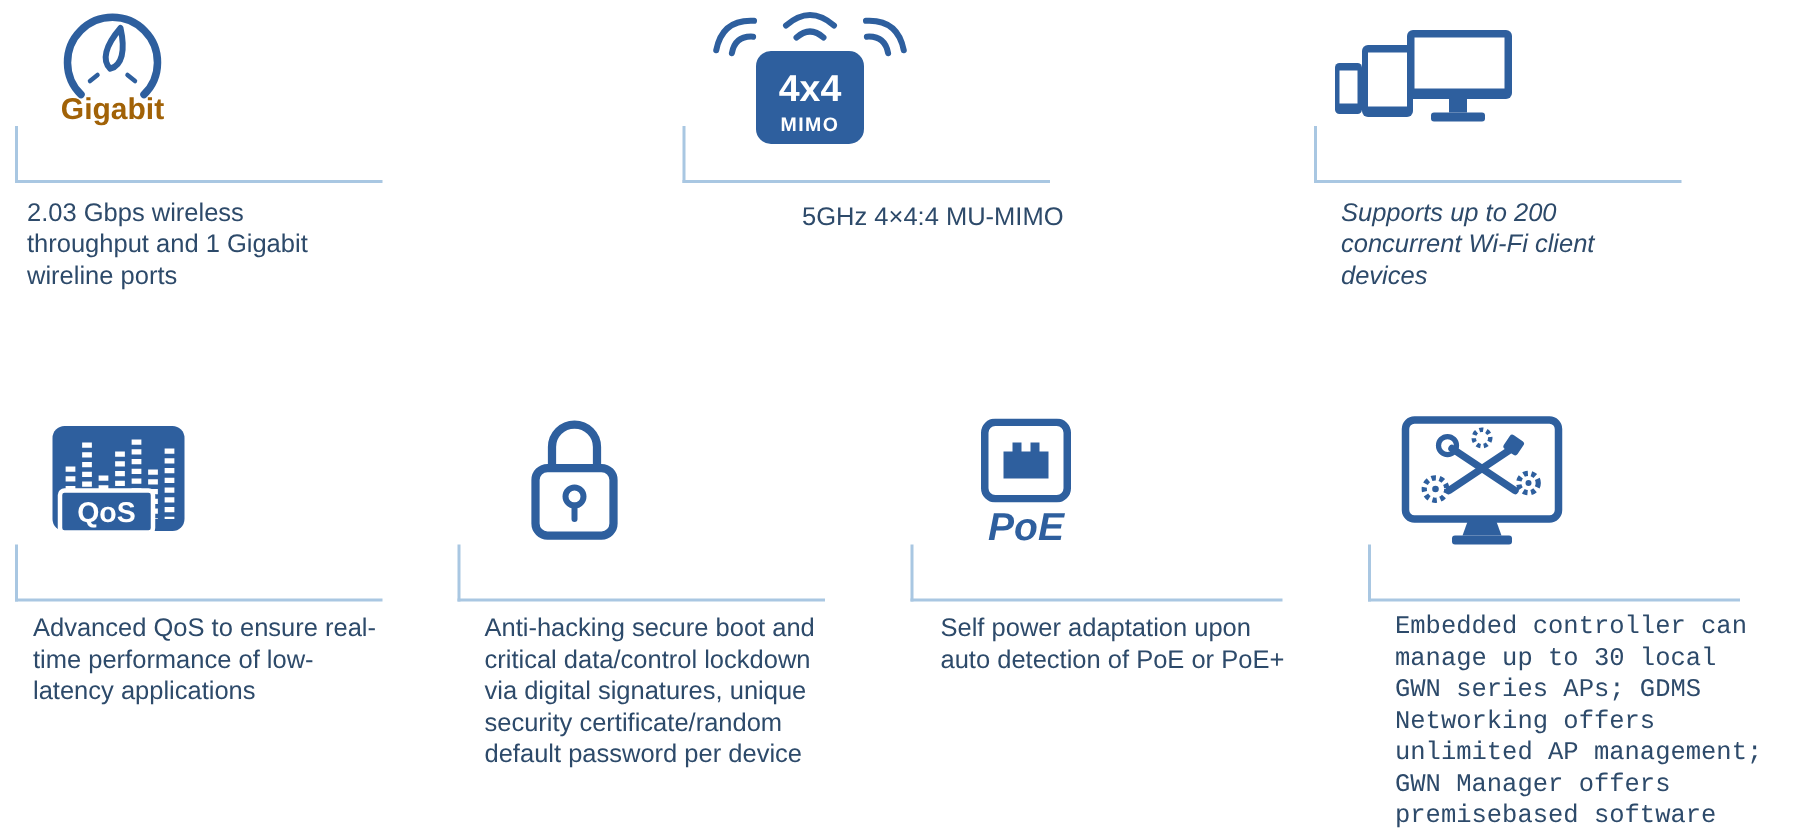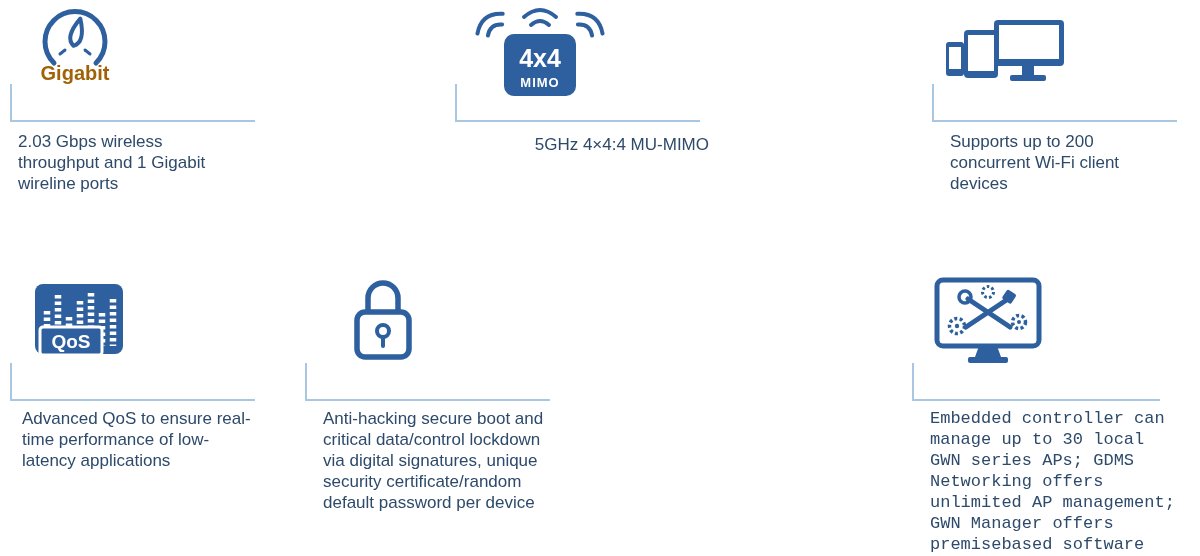--- a/index.html
+++ b/index.html
@@ -78,21 +78,21 @@
         </g>
         <rect x="39" y="34" width="72" height="62" rx="10" fill="#2E5F9E"></rect>
         <text x="75" y="67" text-anchor="middle" font-size="25" font-weight="bold" fill="#ffffff">4x4</text>
         <text x="75" y="87" text-anchor="middle" font-size="13" font-weight="bold" fill="#ffffff" letter-spacing="1">MIMO</text>
       </svg>
     </div>
     <div class="corner" style="left:0; top:84px; width:245px; height:38px;"></div>
     <div class="ftext" style="left:34px; top:134px; width:220px;">5GHz 4×4:4 MU-MIMO</div>
   </div>
 
-  <div class="feature" style="left:932px; top:0; width:248px; height:240px;">
+  <div class="feature" style="left:876px; top:0; width:248px; height:240px;font-style:italic;">
     <div class="icon-wrap" style="left:14px; top:16px;">
       <svg width="128" height="72" viewBox="0 0 128 72">
         <rect x="18" y="14" width="34" height="48" rx="4" fill="#2E5F9E"></rect>
         <rect x="22" y="19" width="26" height="36" fill="#ffffff"></rect>
         <rect x="0" y="26" width="18" height="34" rx="3" fill="#2E5F9E"></rect>
         <rect x="3" y="31" width="12" height="22" fill="#ffffff"></rect>
         <rect x="48" y="4" width="70" height="46" rx="4" fill="#2E5F9E"></rect>
         <rect x="53" y="9" width="60" height="34" fill="#ffffff"></rect>
         <rect x="76" y="50" width="12" height="9" fill="#2E5F9E"></rect>
         <rect x="64" y="59" width="36" height="6" rx="2" fill="#2E5F9E"></rect>
@@ -129,20 +129,31 @@
         <path d="M 19 38 V 24 a 15 15 0 0 1 30 0 V 38" fill="none" stroke="#2E5F9E" stroke-width="5.5"></path>
         <rect x="8" y="38" width="52" height="45" rx="8" fill="none" stroke="#2E5F9E" stroke-width="5.5"></rect>
         <circle cx="34" cy="57" r="6" fill="none" stroke="#2E5F9E" stroke-width="4"></circle>
         <line x1="34" y1="63" x2="34" y2="72" stroke="#2E5F9E" stroke-width="4" stroke-linecap="round"></line>
       </svg>
     </div>
     <div class="corner" style="left:0; top:91px; width:245px; height:38px;"></div>
     <div class="ftext" style="left:18px; top:136px; width:228px;">Anti-hacking secure boot and critical data/control lockdown via digital signatures, unique security certificate/random default password per device</div>
   </div>
 
+  <div class="feature" style="left:607px; top:272px; width:248px; height:284px;">
+    <div class="icon-wrap" style="left:47px; top:7px;">
+      <svg width="60" height="56" viewBox="0 0 60 56">
+        <rect x="2.5" y="2.5" width="55" height="51" rx="7" fill="none" stroke="#2E5F9E" stroke-width="5"></rect>
+        <path d="M 15 40 V 22 h 6 v -6 h 6 v 6 h 6 v -6 h 6 v 6 h 6 v 18 Z" fill="#2E5F9E"></path>
+      </svg>
+    </div>
+    <div class="poe-label" style="left:40px; top:64px; width:74px;">PoE</div>
+    <div class="corner" style="left:0; top:91px; width:248px; height:38px;"></div>
+    <div class="ftext" style="left:20px; top:136px; width:232px;">Self power adaptation upon auto detection of PoE or PoE+</div>
+  </div>
 
   <div class="feature" style="left:912px; top:272px; width:275px; height:284px;">
     <div class="icon-wrap" style="left:20px; top:5px;">
       <svg width="112" height="92" viewBox="0 0 112 92">
         <rect x="5" y="3" width="102" height="66" rx="6" fill="none" stroke="#2E5F9E" stroke-width="5"></rect>
         <line x1="36" y1="22" x2="78" y2="50" stroke="#2E5F9E" stroke-width="5" stroke-linecap="round"></line>
         <line x1="76" y1="22" x2="34" y2="50" stroke="#2E5F9E" stroke-width="5" stroke-linecap="round"></line>
         <circle cx="33" cy="20" r="6" fill="none" stroke="#2E5F9E" stroke-width="3.5"></circle>
         <rect x="72" y="14" width="11" height="11" rx="2" fill="#2E5F9E" transform="rotate(34 77 19)"></rect>
         <circle cx="25" cy="49" r="7.5" fill="none" stroke="#2E5F9E" stroke-width="3.5" stroke-dasharray="3 2.4"></circle>

